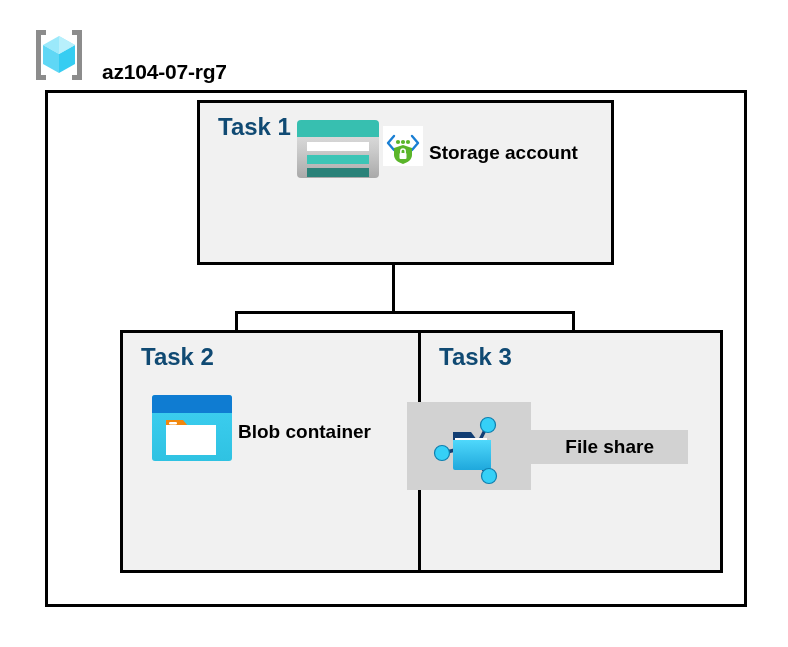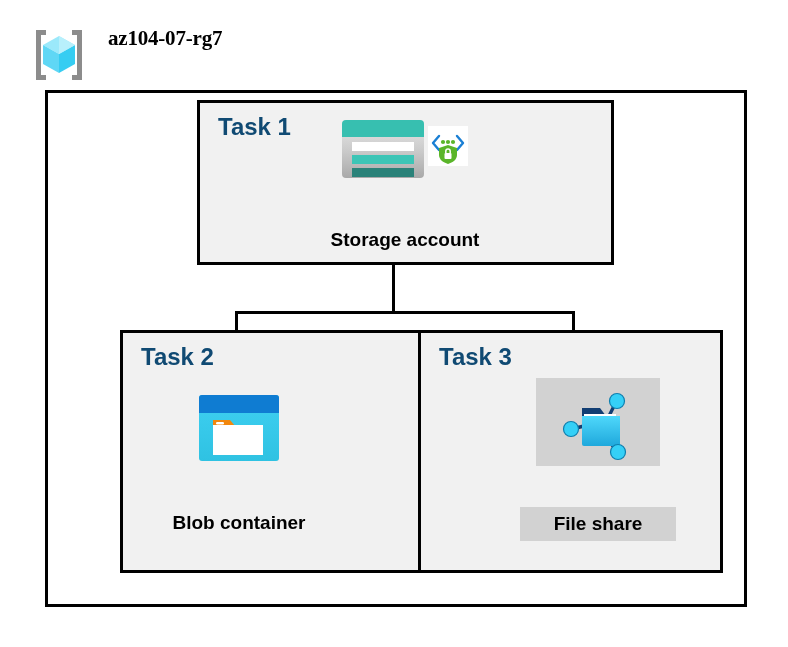--- a/index.html
+++ b/index.html
@@ -21,23 +21,22 @@
     width: 788px;
     height: 647px;
   }
 
   
   .rg-header {
     position: absolute;
     left: 30px;
     top: 26px;
     display: flex;
-    align-items: flex-start;
-    gap: 20px;
-    font-family: Liberation Serif, serif;
+    align-items: flex-end;
+    gap: 14px;
   }
   .rg-icon {
     width: 58px;
     height: 58px;
     display: block;
   }
   .rg-title {
     font-size: 21px;
     font-weight: bold;
     color: #000000;
@@ -75,44 +74,43 @@
     font-size: 24px;
     font-weight: bold;
     color: #104A73;
     white-space: nowrap;
   }
 
   
   .node {
     position: absolute;
     display: flex;
-    flex-direction: column;
+    flex-direction: row;
     align-items: center;
-    gap: 39px;
   }
   .node-caption {
     font-size: 19px;
     font-weight: bold;
     color: #000000;
     white-space: nowrap;
     margin-top: 8px;
     padding: 2px 4px;
   }
   .node-caption.highlighted {
     background: #d2d2d2;
     padding: 6px 34px;
     margin-top: 2px;
   }
   .icon-wrap { display: block; line-height: 0; }
   .icon-wrap.highlighted { background: #d2d2d2; padding: 6px 22px 2px 22px; }
 
   
   #node-storage   { left: 295px; top: 118px; width: 220px; }
   #node-blob      { left: 150px; top: 393px; width: 178px; }
-  #node-fileshare { left: 508px; top: 378px; width: 180px; }
+  #node-fileshare { left: 508px; top: 402px; width: 180px; justify-content: flex-end; }
 
   
   .conn {
     position: absolute;
     background: #000000;
   }
   
   #conn-stem   { left: 392px; top: 237px; width: 3px;   height: 76px; }
   
   #conn-bus    { left: 235px; top: 311px; width: 340px; height: 3px; }

